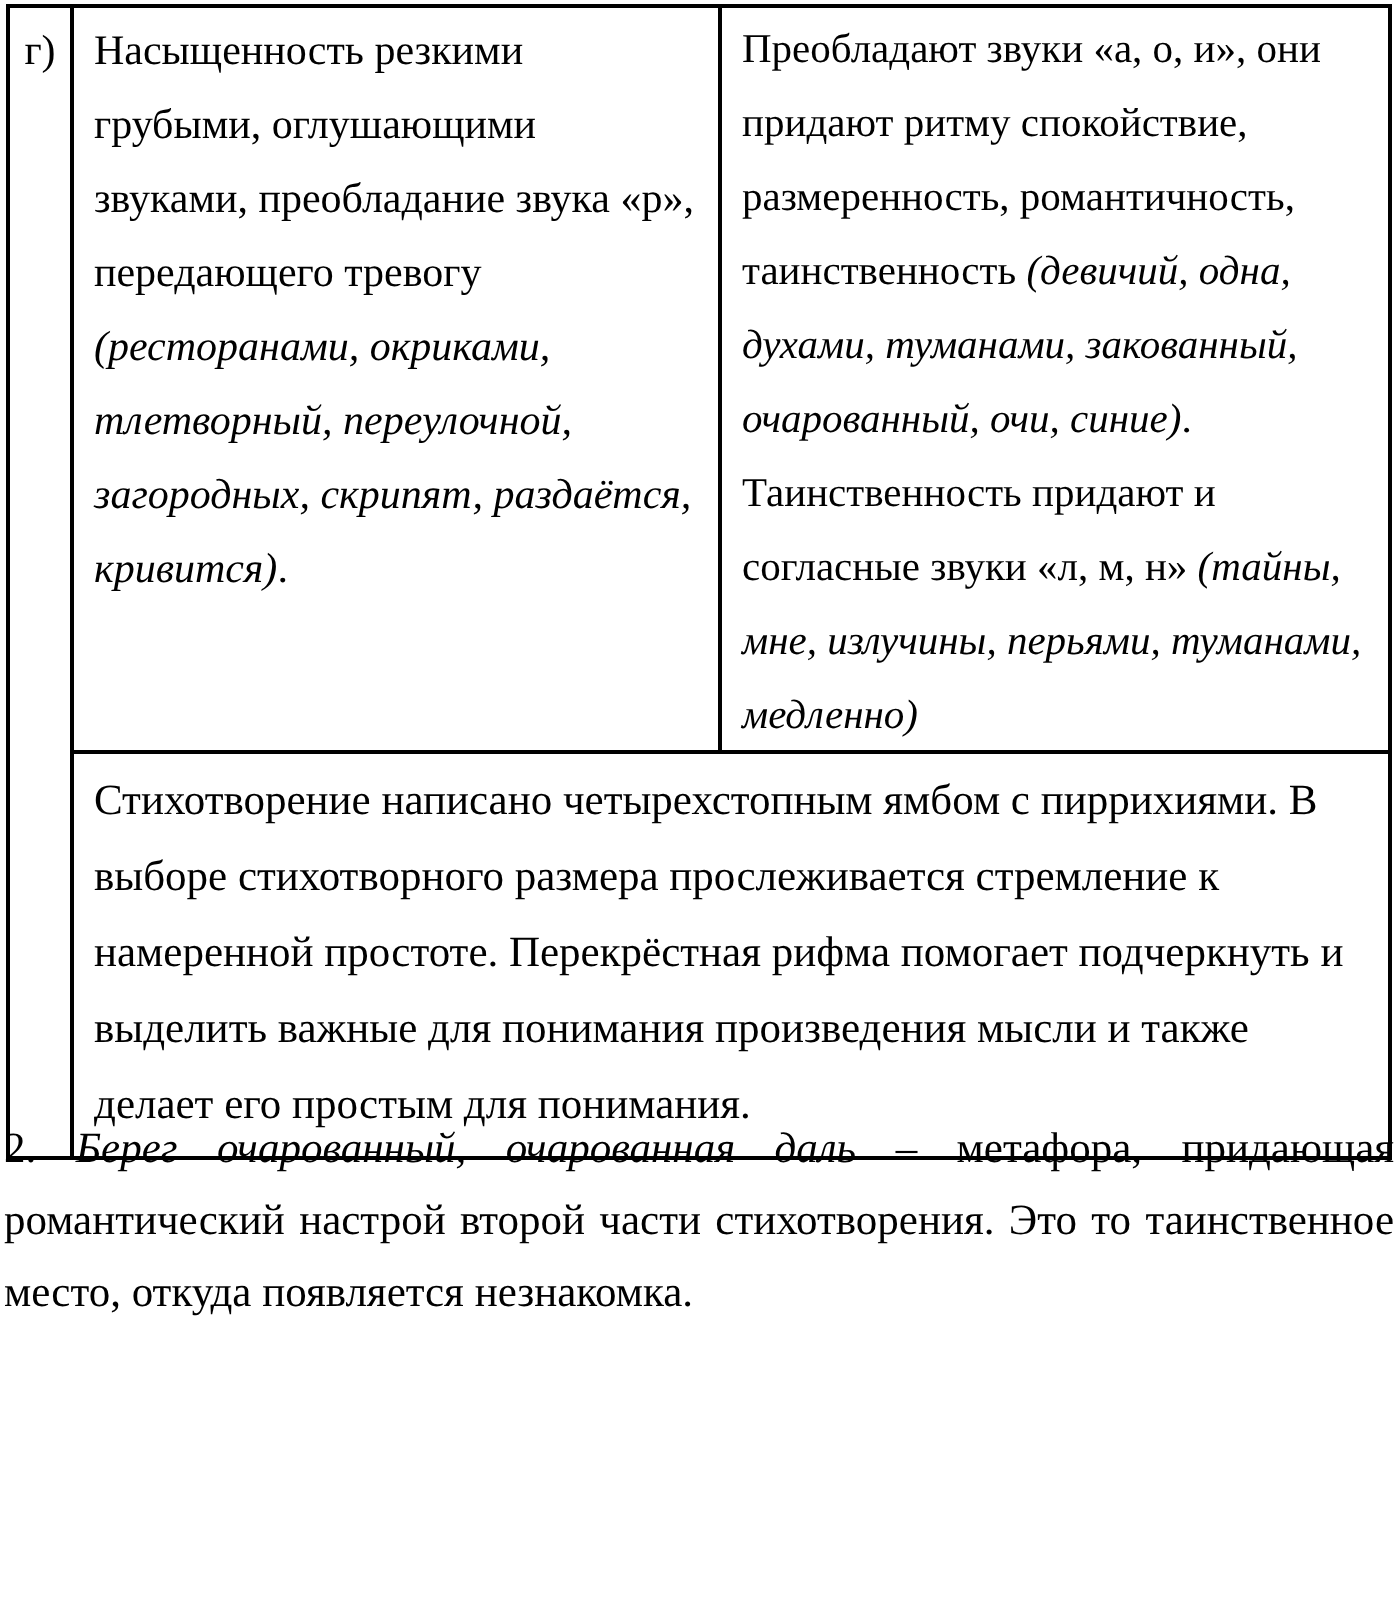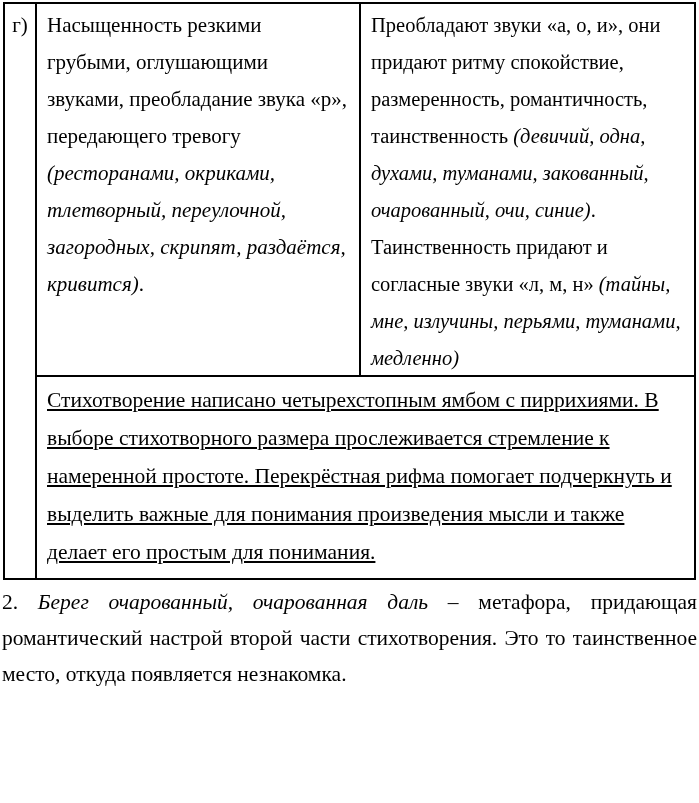--- a/index.html
+++ b/index.html
@@ -37,25 +37,24 @@
   .cell-right {
     flex: 1; min-width: 0;
     padding: 3px 8px 16px 10px;
     font-size: 20.5px; line-height: 37px;
   }
   .bottom-row {
     flex: 1;
     padding: 4px 8px 0 10px;
     font-size: 21.5px; line-height: 38px;
     overflow: hidden;
-    text-decoration: underline;
   }
 
   
-  .paras { position: absolute; left: 2px; top: 584px; width: 695px; }
+  .paras { position: absolute; left: 2px; top: 556px; width: 695px; }
   .paras p {
     margin: 0;
     font-size: 21.5px; line-height: 36px;
     text-align: justify;
   }
   .paras p + p { margin-top: 5px; }
 
   .it { font-style: italic; }
 
   

